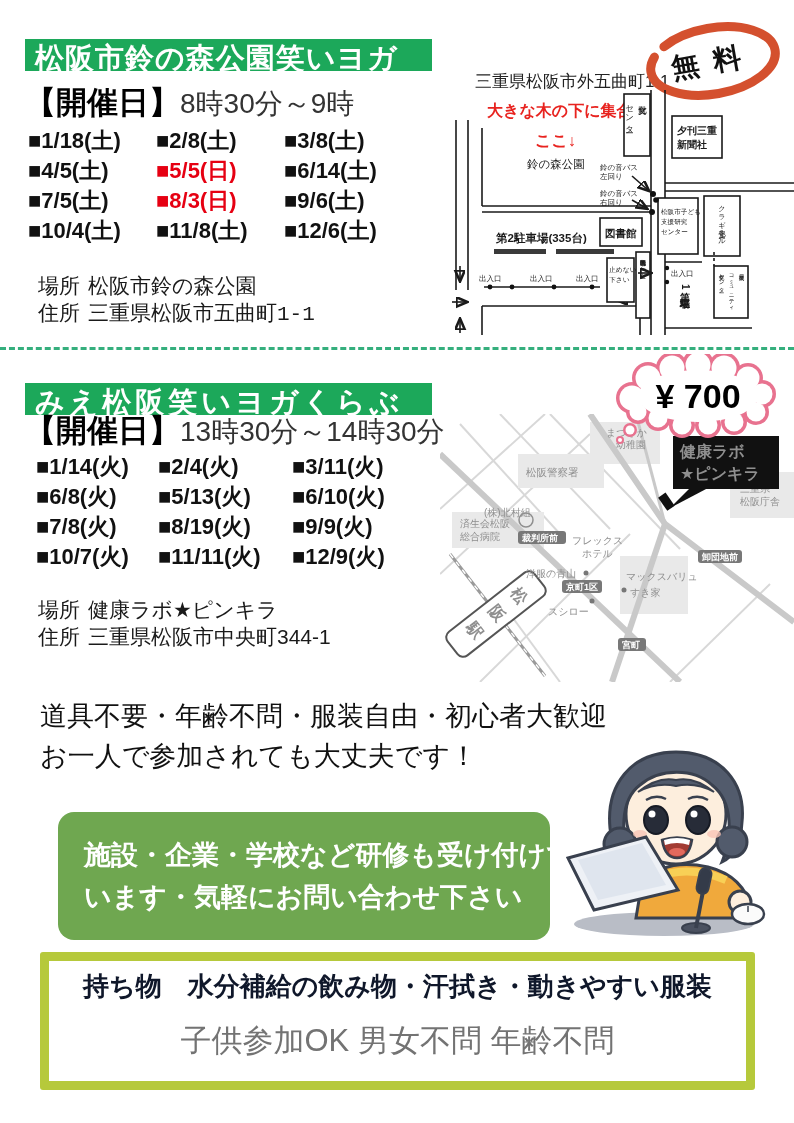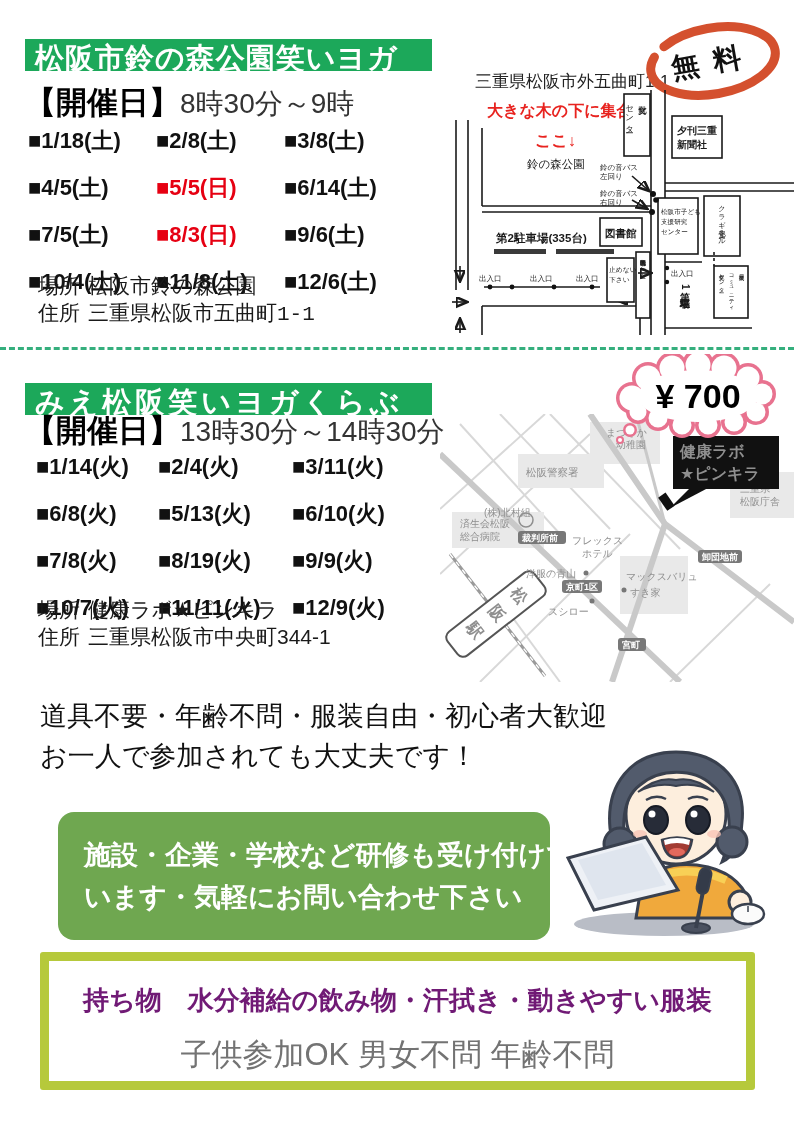--- a/index.html
+++ b/index.html
@@ -9,38 +9,38 @@
     overflow:hidden;margin:0 auto;color:#1a1a1a;
   }
   .abs{position:absolute;}
   .band{
     background:#1ca85a;color:#ffffff;font-weight:bold;font-size:29px;
     height:32px;line-height:38px;padding:0 10px;letter-spacing:1px;white-space:nowrap;
   }
   .kaisai{white-space:nowrap;}
   .kaisai .klabel{font-weight:bold;font-size:31px;color:#000;}
   .kaisai .ktime{font-size:28px;color:#333;}
-  .dates{display:grid;row-gap:17px;font-weight:bold;font-size:22px;color:#111;}
+  .dates{display:grid;font-weight:bold;font-size:22px;color:#111;}
   .dates1{grid-template-columns:128px 128px auto;}
   .dates2{grid-template-columns:122px 134px auto;}
   .date-item{white-space:nowrap;}
   .date-item.red{color:#e60012;}
   .addrline{font-size:21px;color:#1a1a1a;white-space:nowrap;}
   .addrline .lab{margin-right:8px;}
   .mapaddr{font-size:17px;color:#222;white-space:nowrap;}
   .divider{border-top:3px dashed #35af7d;width:794px;height:0;}
   .notes{font-size:27px;color:#111;line-height:40px;white-space:nowrap;}
   .greenbox{
     background:#6fa750;border-radius:16px;color:#fff;font-weight:bold;
     font-size:27px;line-height:42px;padding:22px 26px;white-space:nowrap;
   }
   .bringbox{
     border:9px solid #b6c93b;background:#fff;text-align:center;border-radius:3px;
   }
-  .bring-items{font-weight:bold;font-size:26px;color:#701a75;margin-top:22px;white-space:nowrap;}
+  .bring-items{font-weight:bold;font-size:26px;color:#0f172a;margin-top:8px;white-space:nowrap;}
   .bring-note{font-weight:normal;font-size:31px;color:#737373;margin-top:16px;white-space:nowrap;}
   
   .m1 line,.m1 path{stroke:#1a1a1a;stroke-width:1.6;fill:none;}
   .m1 rect.bx{fill:#fff;stroke:#1a1a1a;stroke-width:1.6;}
   .m1 text{fill:#1a1a1a;}
   .m1 .red{fill:#e8231f;font-weight:bold;}
   .m1 .vert{writing-mode:vertical-rl;}
   
   .m2 .road{stroke:#c9c9c9;fill:none;}
   .m2 .road2{stroke:#d8d8d8;fill:none;}

